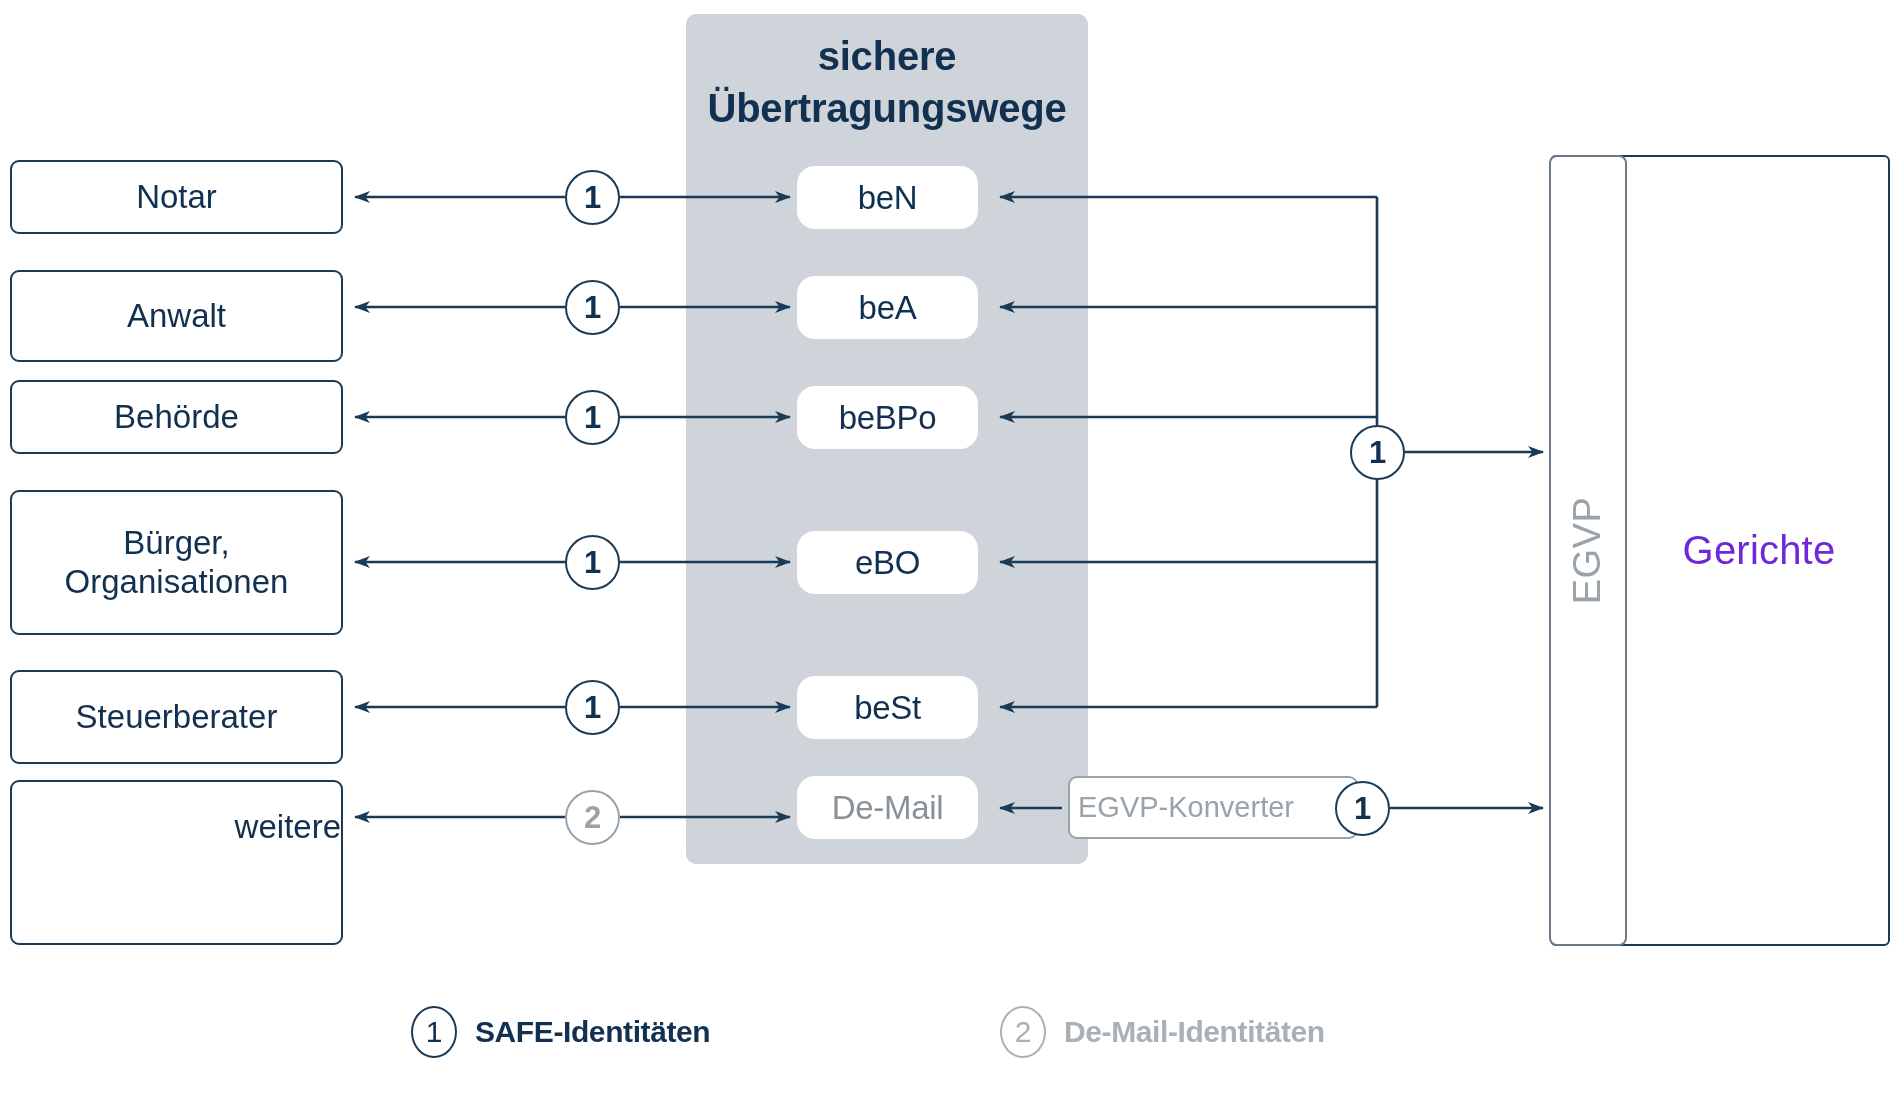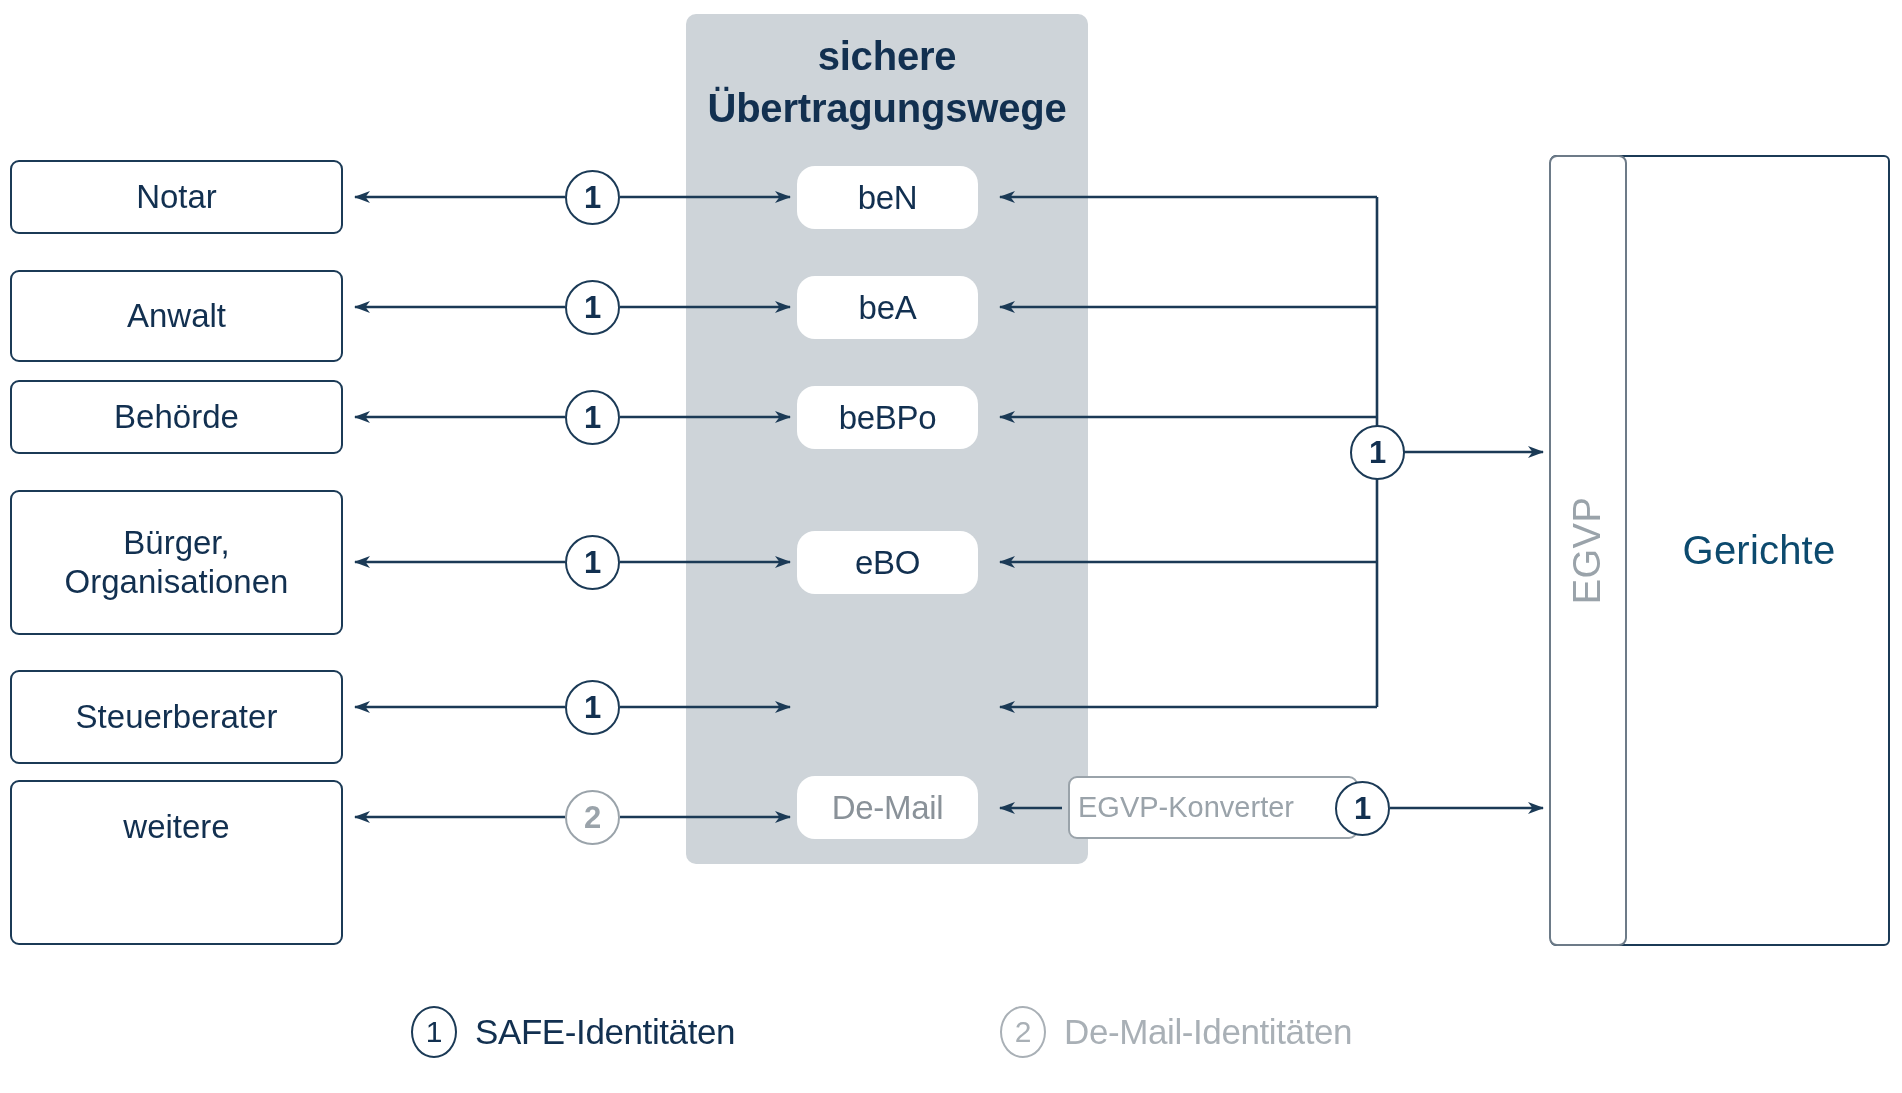--- a/index.html
+++ b/index.html
@@ -151,21 +151,21 @@
     border-radius: 6px;
     background: #ffffff;
     display: flex;
     align-items: center;
     justify-content: center;
     z-index: 1;
   }
   .gerichte span {
     margin-left: 78px;
     font-size: 40px;
-    color: #0c4a6e;
+    color: #6d28d9;
     letter-spacing: 0.2px;
   }
 
   
   .nodecircle {
     position: absolute;
     width: 55px;
     height: 55px;
     box-sizing: border-box;
     border: 2.5px solid #1b3a56;
@@ -199,22 +199,22 @@
     border-radius: 50%;
     background: #ffffff;
     display: flex;
     align-items: center;
     justify-content: center;
     font-size: 30px;
     color: #123050;
   }
   .legend-circle.muted { border-color: #a9b0b6; color: #a9b0b6; }
   .legend-text {
-    font-size: 35px;
-    font-weight: normal;
+    font-size: 30px;
+    font-weight: bold;
     color: #123050;
     letter-spacing: -0.4px;
   }
   .legend-text.muted { color: #a9b0b6; }
 </style>
 </head>
 <body>
 
 <div id="stage">
 
@@ -277,35 +277,38 @@
   </div>
   <div class="lbox" style="top:490px;height:145px;">
     <div>
       <div>Bürger,</div>
       <div>Organisationen</div>
     </div>
   </div>
   <div class="lbox" style="top:670px;height:94px;">
     <span>Steuerberater</span>
   </div>
-  <div class="lbox tall-top" style="top:780px;height:165px;">
+  <div class="lbox tall-top" style="top:780px;height:165px;text-align:right;">
     <span style="width:100%;">weitere</span>
   </div>
 
   <div class="mbox" style="top:166px;">
     <span>beN</span>
   </div>
   <div class="mbox" style="top:276px;">
     <span>beA</span>
   </div>
   <div class="mbox" style="top:386px;">
     <span>beBPo</span>
   </div>
   <div class="mbox" style="top:531px;">
     <span>eBO</span>
+  </div>
+  <div class="mbox" style="top:676px;">
+    <span>beSt</span>
   </div>
   <div class="mbox muted" style="top:776px;">
     <span>De-Mail</span>
   </div>
 
   <div class="nodecircle" style="left:565px;top:170px;">
     <span>1</span>
   </div>
   <div class="nodecircle" style="left:565px;top:280px;">
     <span>1</span>

